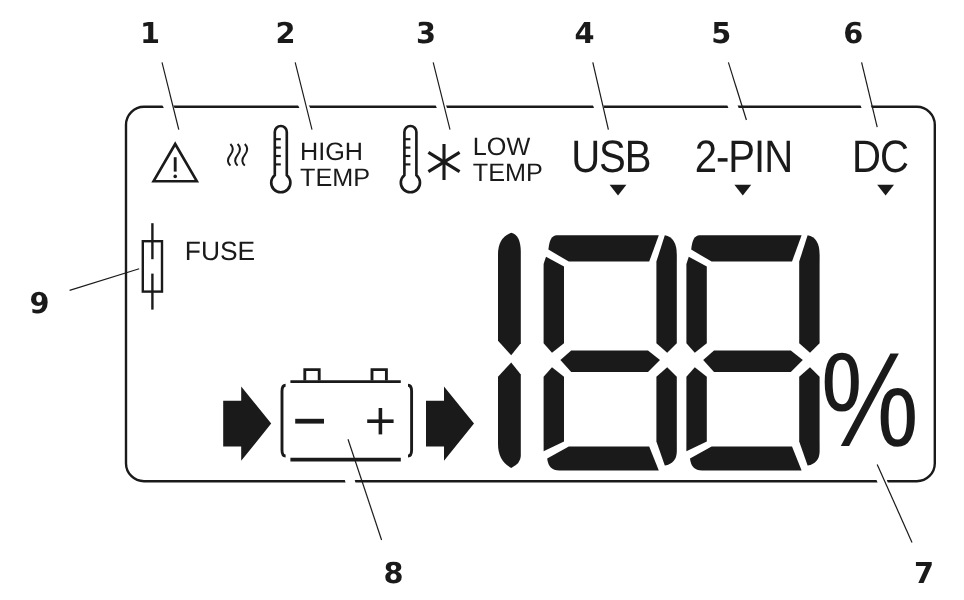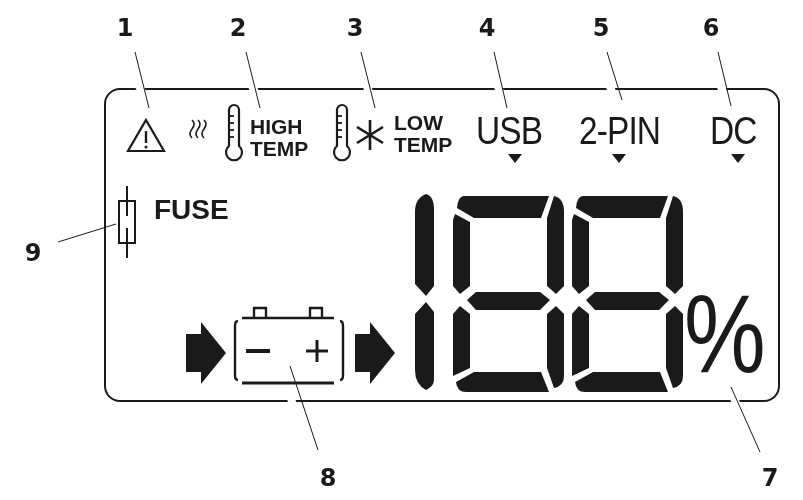--- a/index.html
+++ b/index.html
@@ -4,21 +4,21 @@
 <style>
   html, body { margin:0; padding:0; background:#ffffff; }
   body { width:803px; height:500px; position:relative; overflow:hidden;
          font-family:"Liberation Sans", "DejaVu Sans", sans-serif; color:#1a1a1a; }
   .callout-num { position:absolute; font-family:"DejaVu Sans", sans-serif; font-weight:bold;
                  font-size:24px; line-height:24px; color:#1a1a1a; transform:translateX(-50%); }
   .panel { position:absolute; left:104px; top:88px; width:676px; height:314px;
            border:2px solid #1a1a1a; border-radius:16px; box-sizing:border-box; }
   .lcd-text { position:absolute; font-family:"Liberation Sans", sans-serif; color:#1a1a1a;
               line-height:1; white-space:nowrap; }
-  .small2 { font-size:21px; line-height:22px;font-weight:bold; }
+  .small2 { font-size:21px; line-height:22px; }
   .big { font-size:38px; letter-spacing:-1px; transform:scaleX(0.88); transform-origin:left top; }
   svg { position:absolute; overflow:visible; }
 </style>
 </head>
 <body>
 
 <div class="callout-num" style="left:125px; top:16px;">1</div>
 <div class="callout-num" style="left:238px; top:16px;">2</div>
 <div class="callout-num" style="left:355px; top:16px;">3</div>
 <div class="callout-num" style="left:487px; top:16px;">4</div>
@@ -109,21 +109,21 @@
 <div class="lcd-text big" style="left:710px; top:112px;">DC</div>
 <svg width="14" height="10" style="left:731px; top:154px;">
     <polygon points="0,0 14,0 7,9" fill="#1a1a1a"></polygon>
   </svg>
 
 <svg width="22" height="72" style="left:116px; top:186px;">
   <line x1="11" y1="0" x2="11" y2="72" stroke="#1a1a1a" stroke-width="2"></line>
   <rect x="3" y="15" width="16" height="42" fill="none" stroke="#1a1a1a" stroke-width="2"></rect>
   <line x1="11" y1="30" x2="11" y2="42" stroke="#ffffff" stroke-width="3"></line>
 </svg>
-<div class="lcd-text small2" style="left:154px; top:195px; font-size:28px; line-height:30px;">
+<div class="lcd-text small2" style="left:154px; top:195px; font-size:22px; line-height:30px;">
   <div>FUSE</div>
 </div>
 
 <svg width="46" height="62" style="left:184px; top:322px;">
   <polygon points="2,12 17,12 17,0 42,31 17,62 17,50 2,50" fill="#1a1a1a"></polygon>
 </svg>
 <svg width="118" height="80" style="left:230px; top:305px;">
   <path d="M24,12 L24,3 L36,3 L36,12" fill="none" stroke="#1a1a1a" stroke-width="2.4"></path>
   <path d="M80,12 L80,3 L92,3 L92,12" fill="none" stroke="#1a1a1a" stroke-width="2.4"></path>
   <line x1="12" y1="13" x2="104" y2="13" stroke="#1a1a1a" stroke-width="2.4"></line>

